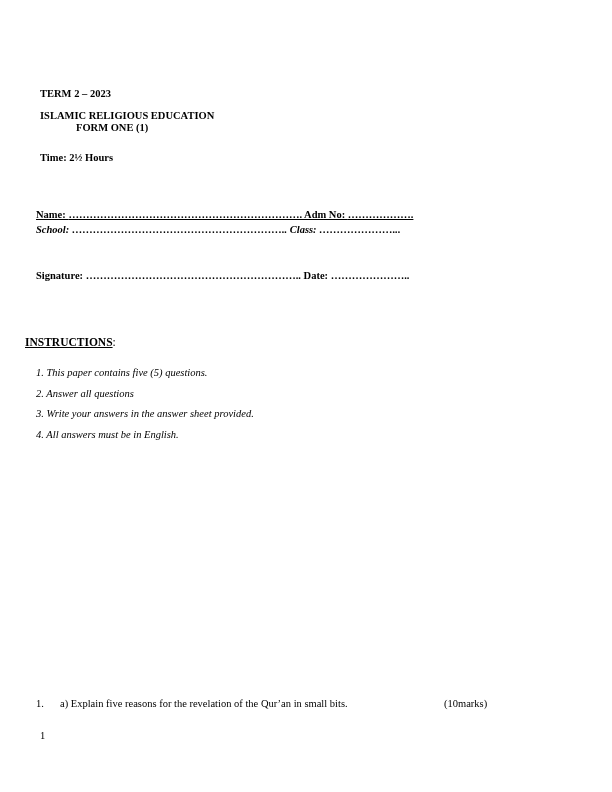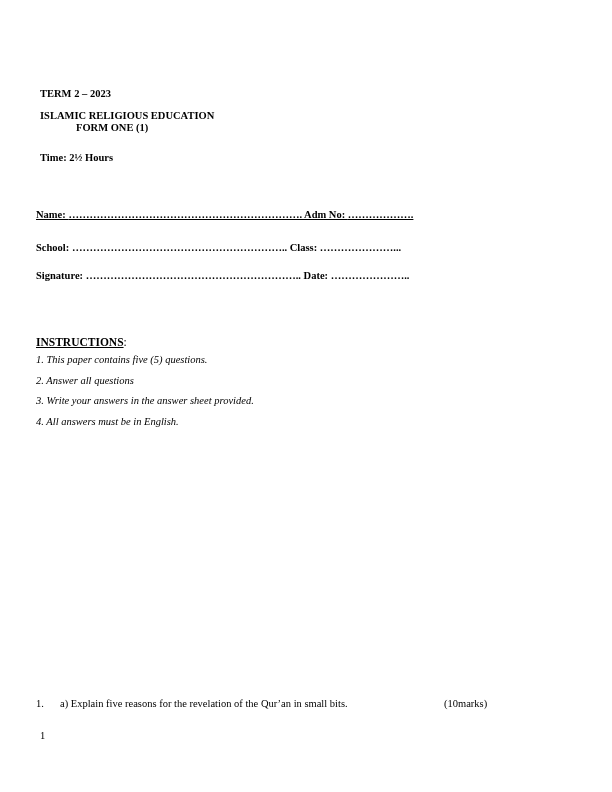--- a/index.html
+++ b/index.html
@@ -5,47 +5,47 @@
   html, body { margin: 0; padding: 0; background: #ffffff; }
   body { width: 612px; height: 792px; position: relative; overflow: hidden;
          font-family: "Liberation Serif", serif; color: #000; }
   .abs { position: absolute; white-space: nowrap; }
   .center { left: 0; width: 612px; text-align: left; padding-left: 40px; }
   .bold { font-weight: bold; }
   .hdr { font-size: 10.5px; }
   .field-line { font-size: 10.5px; font-weight: bold; left: 36px; }
   .instr-title { font-size: 11.5px; font-weight: bold; text-decoration: underline; }
   .instr-colon { font-size: 11.5px; }
-  .instr-item { font-size: 10.5px; font-style: italic; left: 36px; }
+  .instr-item { font-size: 10.5px; font-style: italic; left: 36px; margin-top: 13px; }
   .q { font-size: 10.5px; }
 </style>
 </head>
 <body>
 
 <div>
   <div class="abs center bold hdr" style="top:88px;">TERM 2 – 2023</div>
   <div class="abs center bold hdr" style="top:110px;">ISLAMIC RELIGIOUS EDUCATION</div>
   <div class="abs center bold hdr" style="top:122px;margin-left:36px;">FORM  ONE (1)</div>
   <div class="abs center bold hdr" style="top:152px;">Time: 2½ Hours</div>
 </div>
 
 <div>
   <div class="abs field-line" style="top:209px;text-decoration:underline;">
     <span>Name: </span><span>………………………………………………………….</span><span> Adm No: </span><span>……………….</span>
   </div>
-  <div class="abs field-line" style="top:242px;">
+  <div class="abs field-line" style="top:224px;font-style:italic;">
     <span>School: </span><span>……………………………………………………..</span><span> Class: </span><span>…………………...</span>
   </div>
   <div class="abs field-line" style="top:270px;">
     <span>Signature: </span><span>……………………………………………………..</span><span> Date: </span><span>…………………..</span>
   </div>
 </div>
 
 <div>
-  <div class="abs" style="top:332px; left:36px;">
+  <div class="abs" style="top:332px; left:25px;">
     <span class="instr-title">INSTRUCTIONS</span><span class="instr-colon">:</span>
   </div>
   <div class="abs instr-item" style="top:354px;">1. This paper contains five (5) questions.</div>
   <div class="abs instr-item" style="top:375px;">2. Answer all questions</div>
   <div class="abs instr-item" style="top:395px;">3. Write your answers in the answer sheet provided.</div>
   <div class="abs instr-item" style="top:416px;">4. All answers must be in English.</div>
 </div>
 
 <div>
   <div class="abs q" style="top:698px; left:36px;">1.</div>

